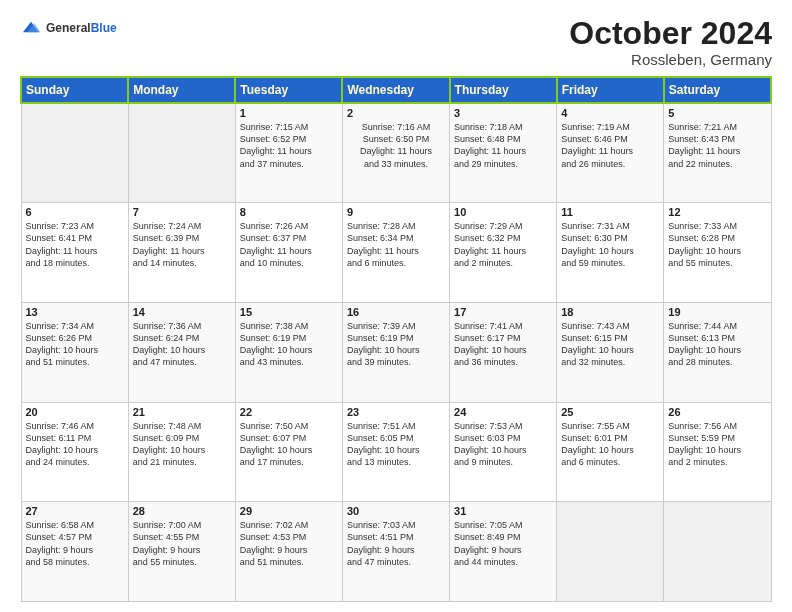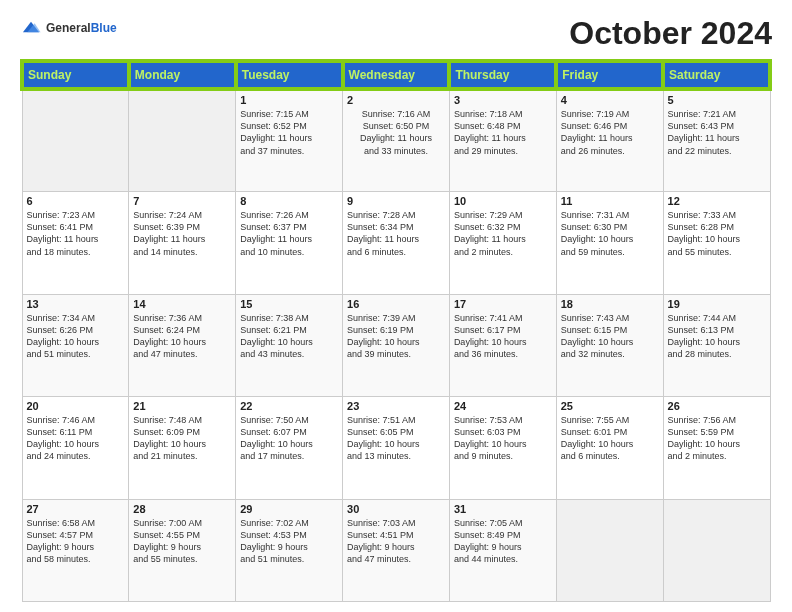--- a/index.html
+++ b/index.html
@@ -53,26 +53,26 @@
       color: #444;
     }
     table {
       width: 100%;
       border-collapse: collapse;
       flex: 1;
       table-layout: fixed;
     }
     thead tr th {
       background-color: #2266cc;
-      color: #bef264;
+      color: #fef9c3;
       font-size: 12px;
       font-weight: bold;
       padding: 5px 4px;
       text-align: left;
-      border: 4px solid #84cc16;
+      border: 2px solid #84cc16;
     }
     tbody tr td {
       border: 1px solid #ccc;
       vertical-align: top;
       padding: 3px 4px;
       font-size: 9.5px;
       color: #222;
       height: 80px;
       background: #fff;
     }
@@ -104,20 +104,21 @@
       <svg class="logo-icon" viewBox="0 0 30 30" xmlns="http://www.w3.org/2000/svg">
         <polygon points="4,22 15,8 26,22" fill="#2266cc"></polygon>
         <polygon points="10,22 20,10 28,22" fill="#5599ee" opacity="0.6"></polygon>
       </svg>
       <div>
         <span class="logo-text logo-general">General</span><span class="logo-text logo-blue">Blue</span>
       </div>
     </div>
     <div class="title-block">
       <div class="month-title">October 2024</div>
+      <div class="location">Rossleben, Germany</div>
     </div>
   </div>
 
   <table>
     <thead>
       <tr>
         <th>Sunday</th>
         <th>Monday</th>
         <th>Tuesday</th>
         <th>Wednesday</th>
@@ -228,21 +229,21 @@
           <td>
             <span class="day-number">14</span>
             <div class="day-info" style="white-space: pre-line;">Sunrise: 7:36 AM
 Sunset: 6:24 PM
 Daylight: 10 hours
 and 47 minutes.</div>
           </td>
           <td>
             <span class="day-number">15</span>
             <div class="day-info" style="white-space: pre-line;">Sunrise: 7:38 AM
-Sunset: 6:21 PM
+Sunset: 6:19 PM
 Daylight: 10 hours
 and 43 minutes.</div>
           </td>
           <td>
             <span class="day-number">16</span>
             <div class="day-info" style="white-space: pre-line;">Sunrise: 7:39 AM
 Sunset: 6:19 PM
 Daylight: 10 hours
 and 39 minutes.</div>
           </td>

